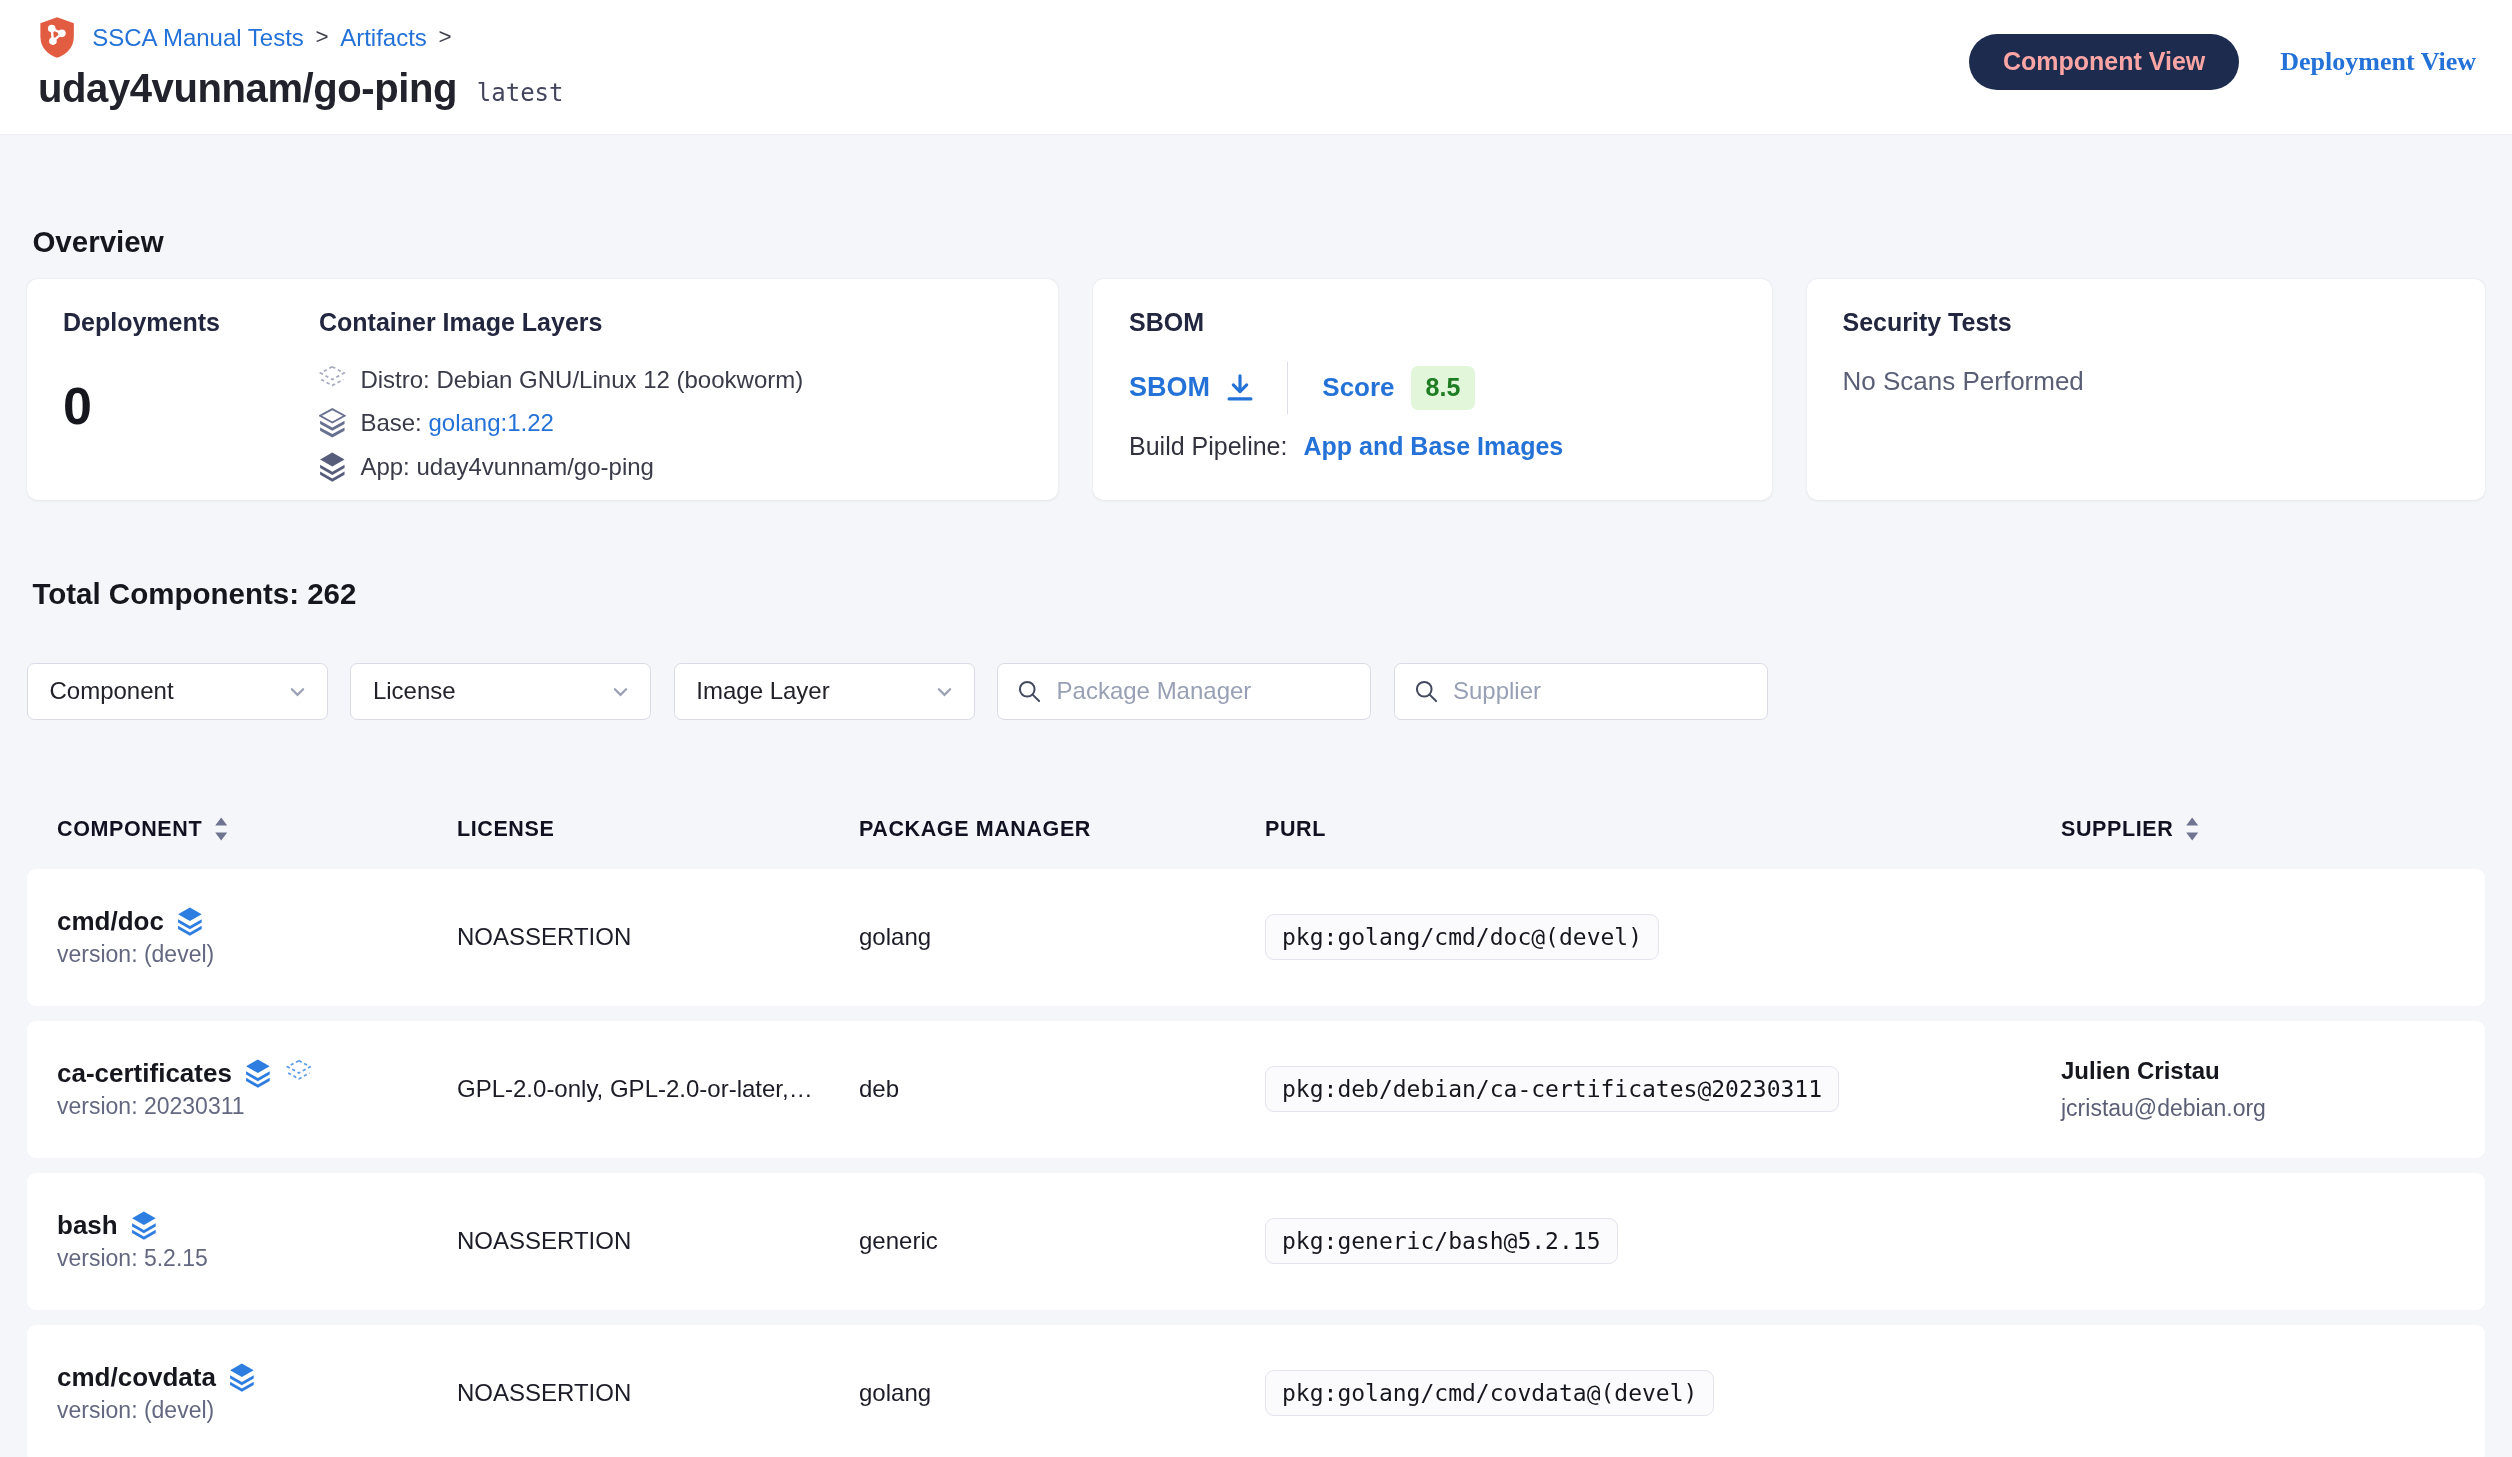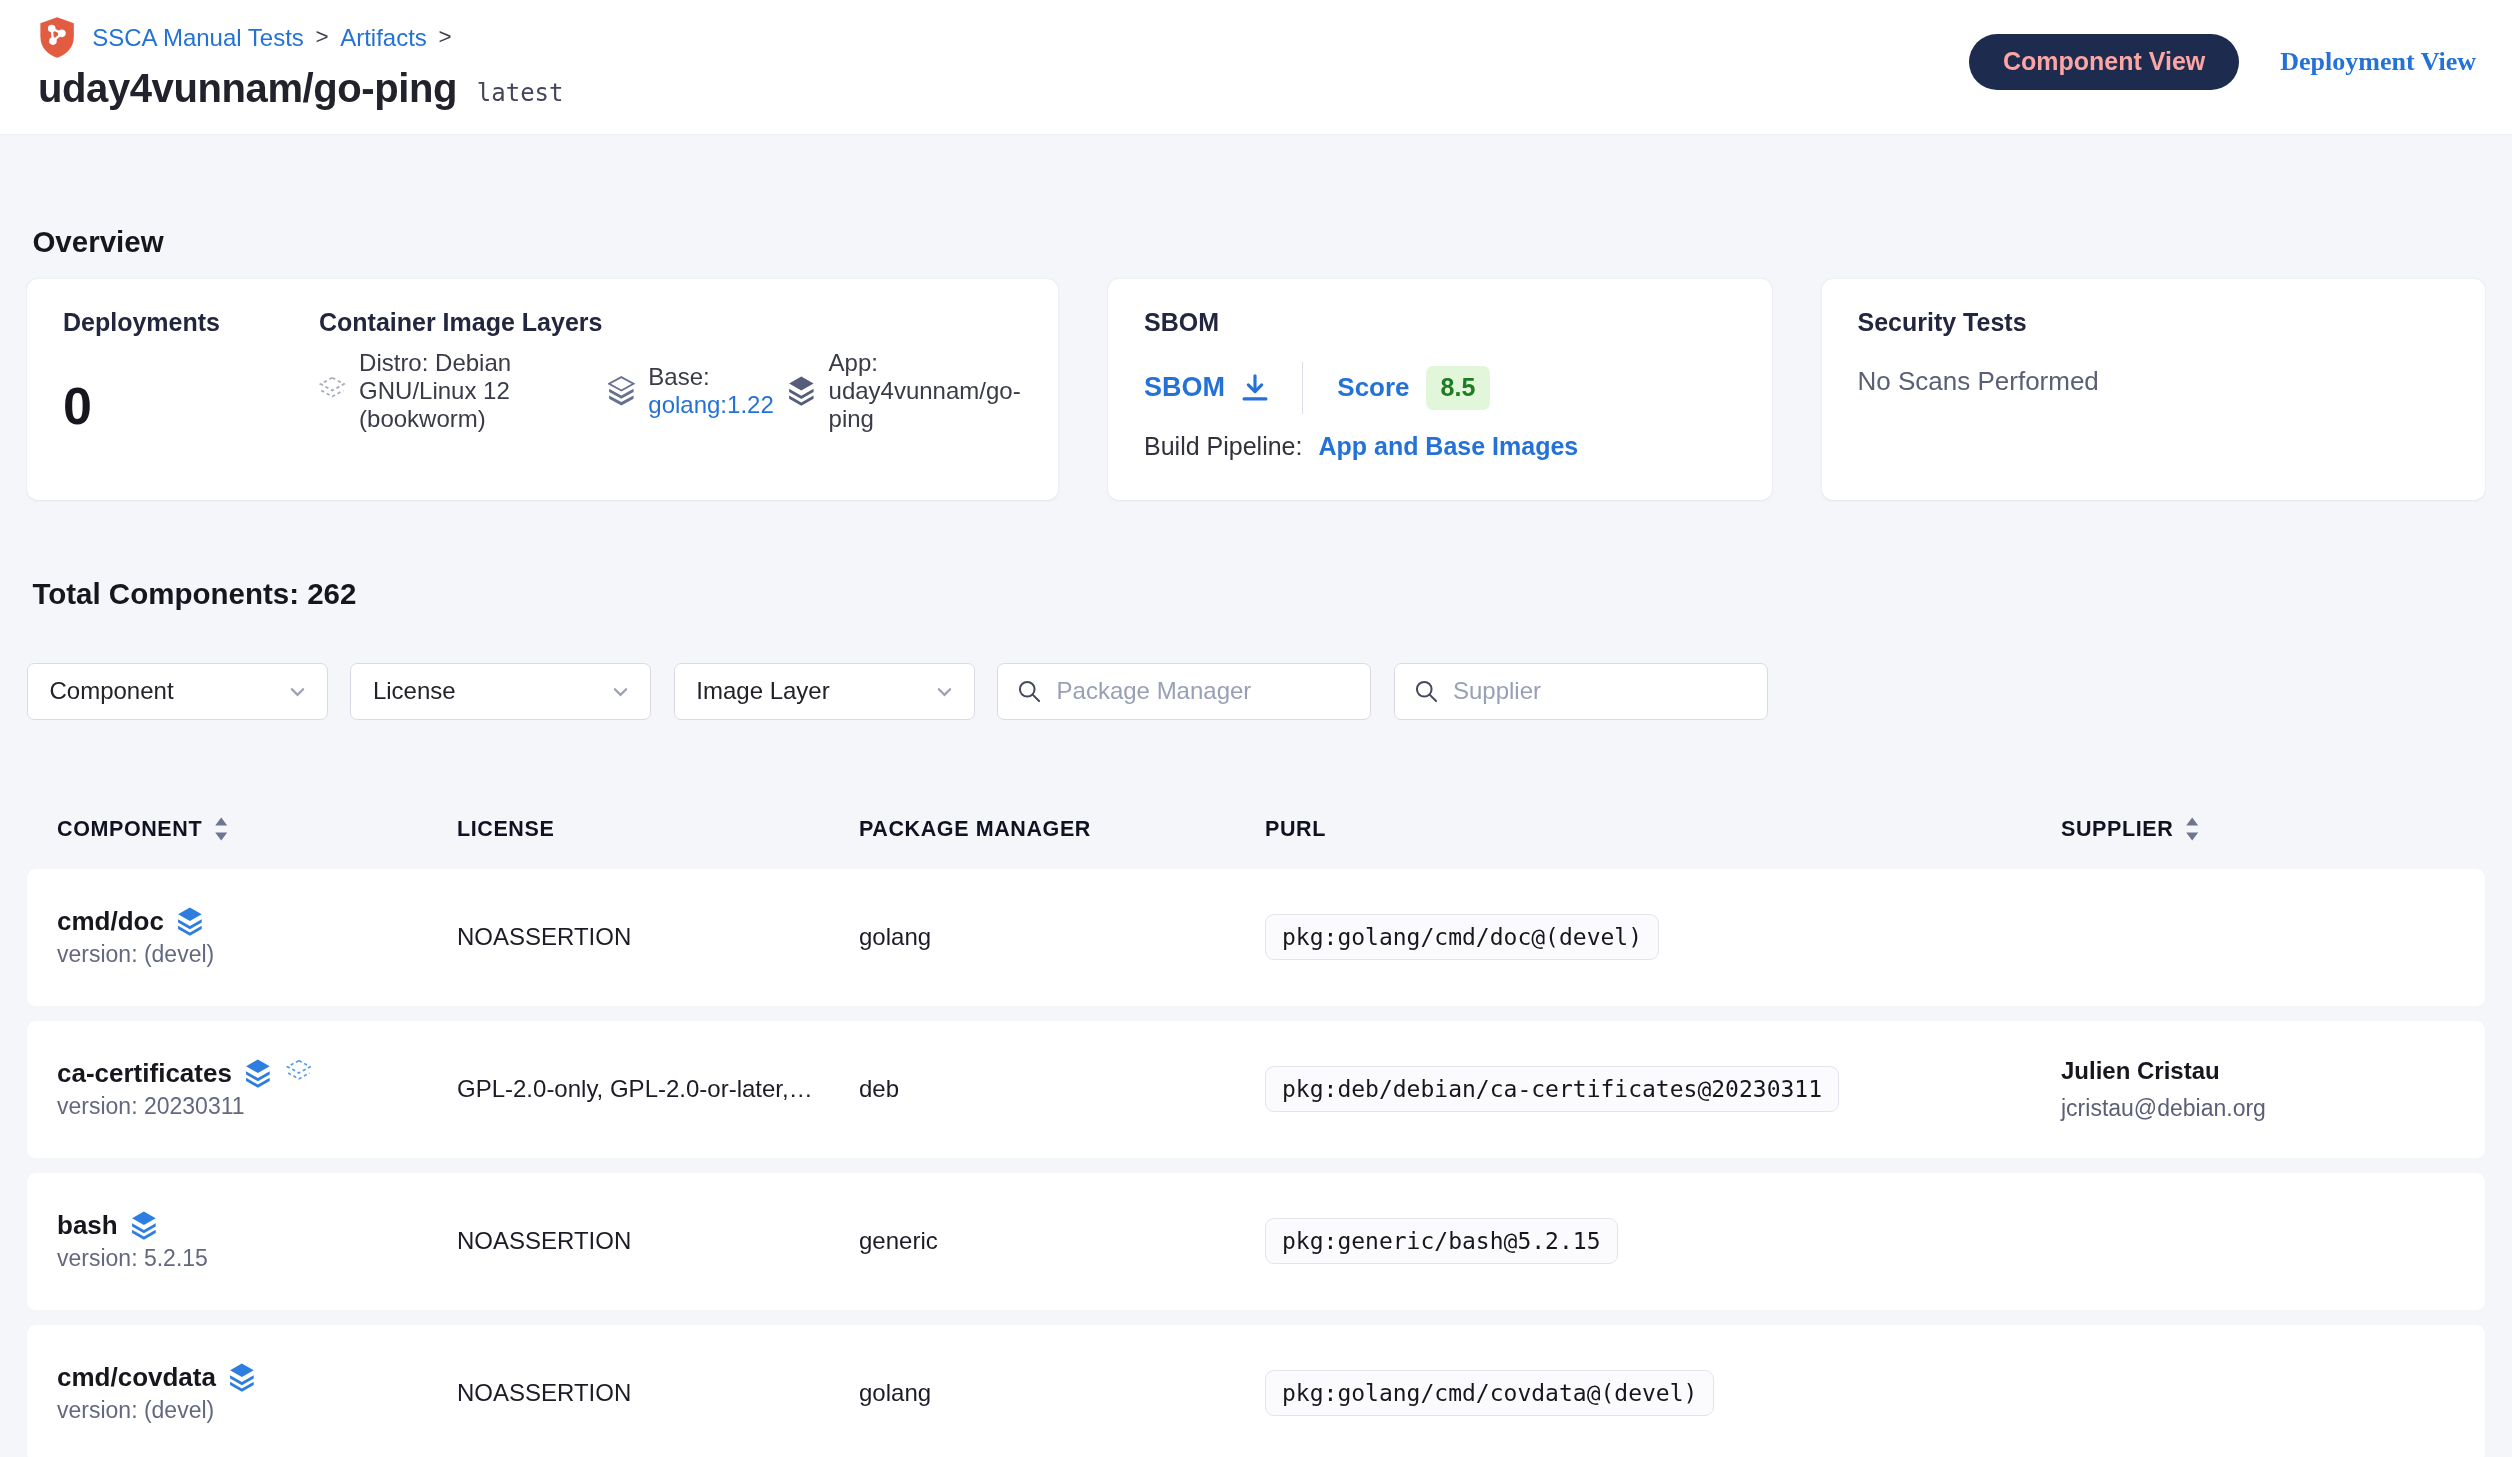--- a/index.html
+++ b/index.html
@@ -32,32 +32,32 @@
     background: #1c2b4e; color: #fca5a5; border: none; cursor: pointer;
     font-family: inherit; font-size: 25px; font-weight: 700;
     padding: 13.4px 34px; border-radius: 36px;
   }
   .text-link-btn { color: #2472d7; font-size: 26px; font-weight: 600; background: none; border: none; cursor: pointer; font-family: Liberation Serif, serif; }
 
   
   .main { padding: 0 27px; }
   .section-heading { font-size: 29.5px; font-weight: 700; color: #16161f; margin: 90px 0 0 5.4px; }
 
-  .cards-row { display: flex; gap: 50px; margin-top: 19.7px; }
+  .cards-row { display: flex; gap: 35px; margin-top: 19.7px; }
   .card {
     background: #fff; border-radius: 10.7px; height: 221px;
     padding: 29px 36px;
     box-shadow: 0 0 0.9px rgba(40,41,61,.08), 0 0.9px 2.7px rgba(96,97,112,.10);
   }
   .card-title { font-size: 25px; font-weight: 600; color: #22273f; }
   .card-overview { width: 1031px; display: flex; flex: none; }
   .dep-block { width: 256px; flex: none; }
   .dep-count { font-size: 52px; font-weight: 700; color: #16161f; margin-top: 39px; }
   .layers-block { flex: 1; }
-  .layers-list { margin-top: 12px; display: flex; flex-direction: row; gap: 13.4px; }
+  .layers-list { margin-top: 28px; display: flex; flex-direction: column; gap: 13.4px; }
   .layer-line { display: flex; align-items: center; gap: 13.4px; font-size: 24px; color: #3a3b49; }
   .layer-line .icon { width: 28px; height: 30px; display: inline-flex; }
   .link-blue { color: #2472d7; }
 
   .card-sbom { flex: 1; }
   .sbom-row { margin-top: 25px; display: flex; align-items: center; }
   .sbom-link { color: #2472d7; font-size: 27px; font-weight: 600; display: inline-flex; align-items: center; gap: 12.5px; }
   .dl-icon { width: 34px; height: 34px; display: inline-flex; }
   .v-divider { width: 1.8px; height: 52px; background: #dcdde8; margin: 0 34px 0 30px; }
   .score-label { color: #2472d7; font-size: 26px; font-weight: 600; margin-right: 16px; }

